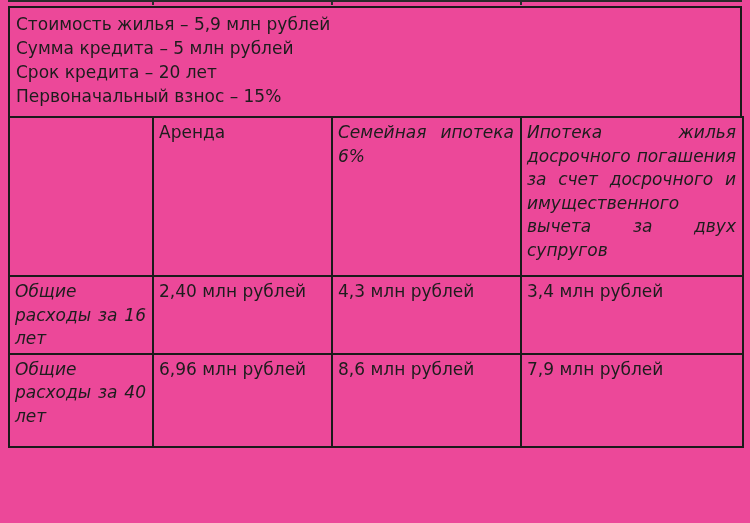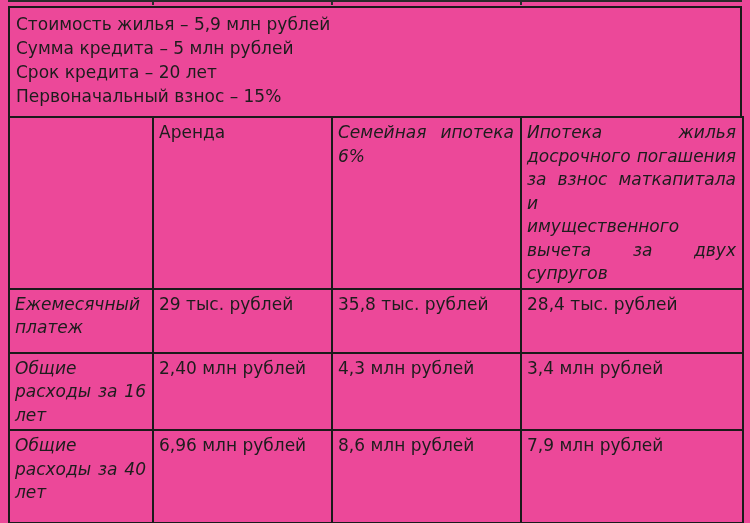--- a/index.html
+++ b/index.html
@@ -94,34 +94,25 @@
         <tr class="hdr">
       <td></td>
       <td>Аренда</td>
       <td class="jl">
             <div class="tline">Семейная ипотека</div>
             <div class="tline">6%</div>
           </td>
       <td class="jl">
             <div class="tline">Ипотека жилья</div>
             <div class="tline">досрочного погашения</div>
-            <div class="tline">за взнос маткапитала и</div>
+            <div class="tline">за счет досрочного и</div>
             <div class="tline">имущественного</div>
             <div class="tline">вычета за двух</div>
             <div class="tline">супругов</div>
           </td>
-    </tr>
-    <tr class="r1">
-      <td class="jl">
-            <div class="tline">Ежемесячный</div>
-            <div class="tline">платеж</div>
-          </td>
-      <td class="val">29 тыс. рублей</td>
-      <td class="val">35,8 тыс. рублей</td>
-      <td class="val">28,4 тыс. рублей</td>
     </tr>
     <tr class="r2">
       <td class="jl">
             <div class="tline">Общие</div>
             <div class="tline">расходы за 16</div>
             <div class="tline">лет</div>
           </td>
       <td class="val">2,40 млн рублей</td>
       <td class="val">4,3 млн рублей</td>
       <td class="val">3,4 млн рублей</td>

